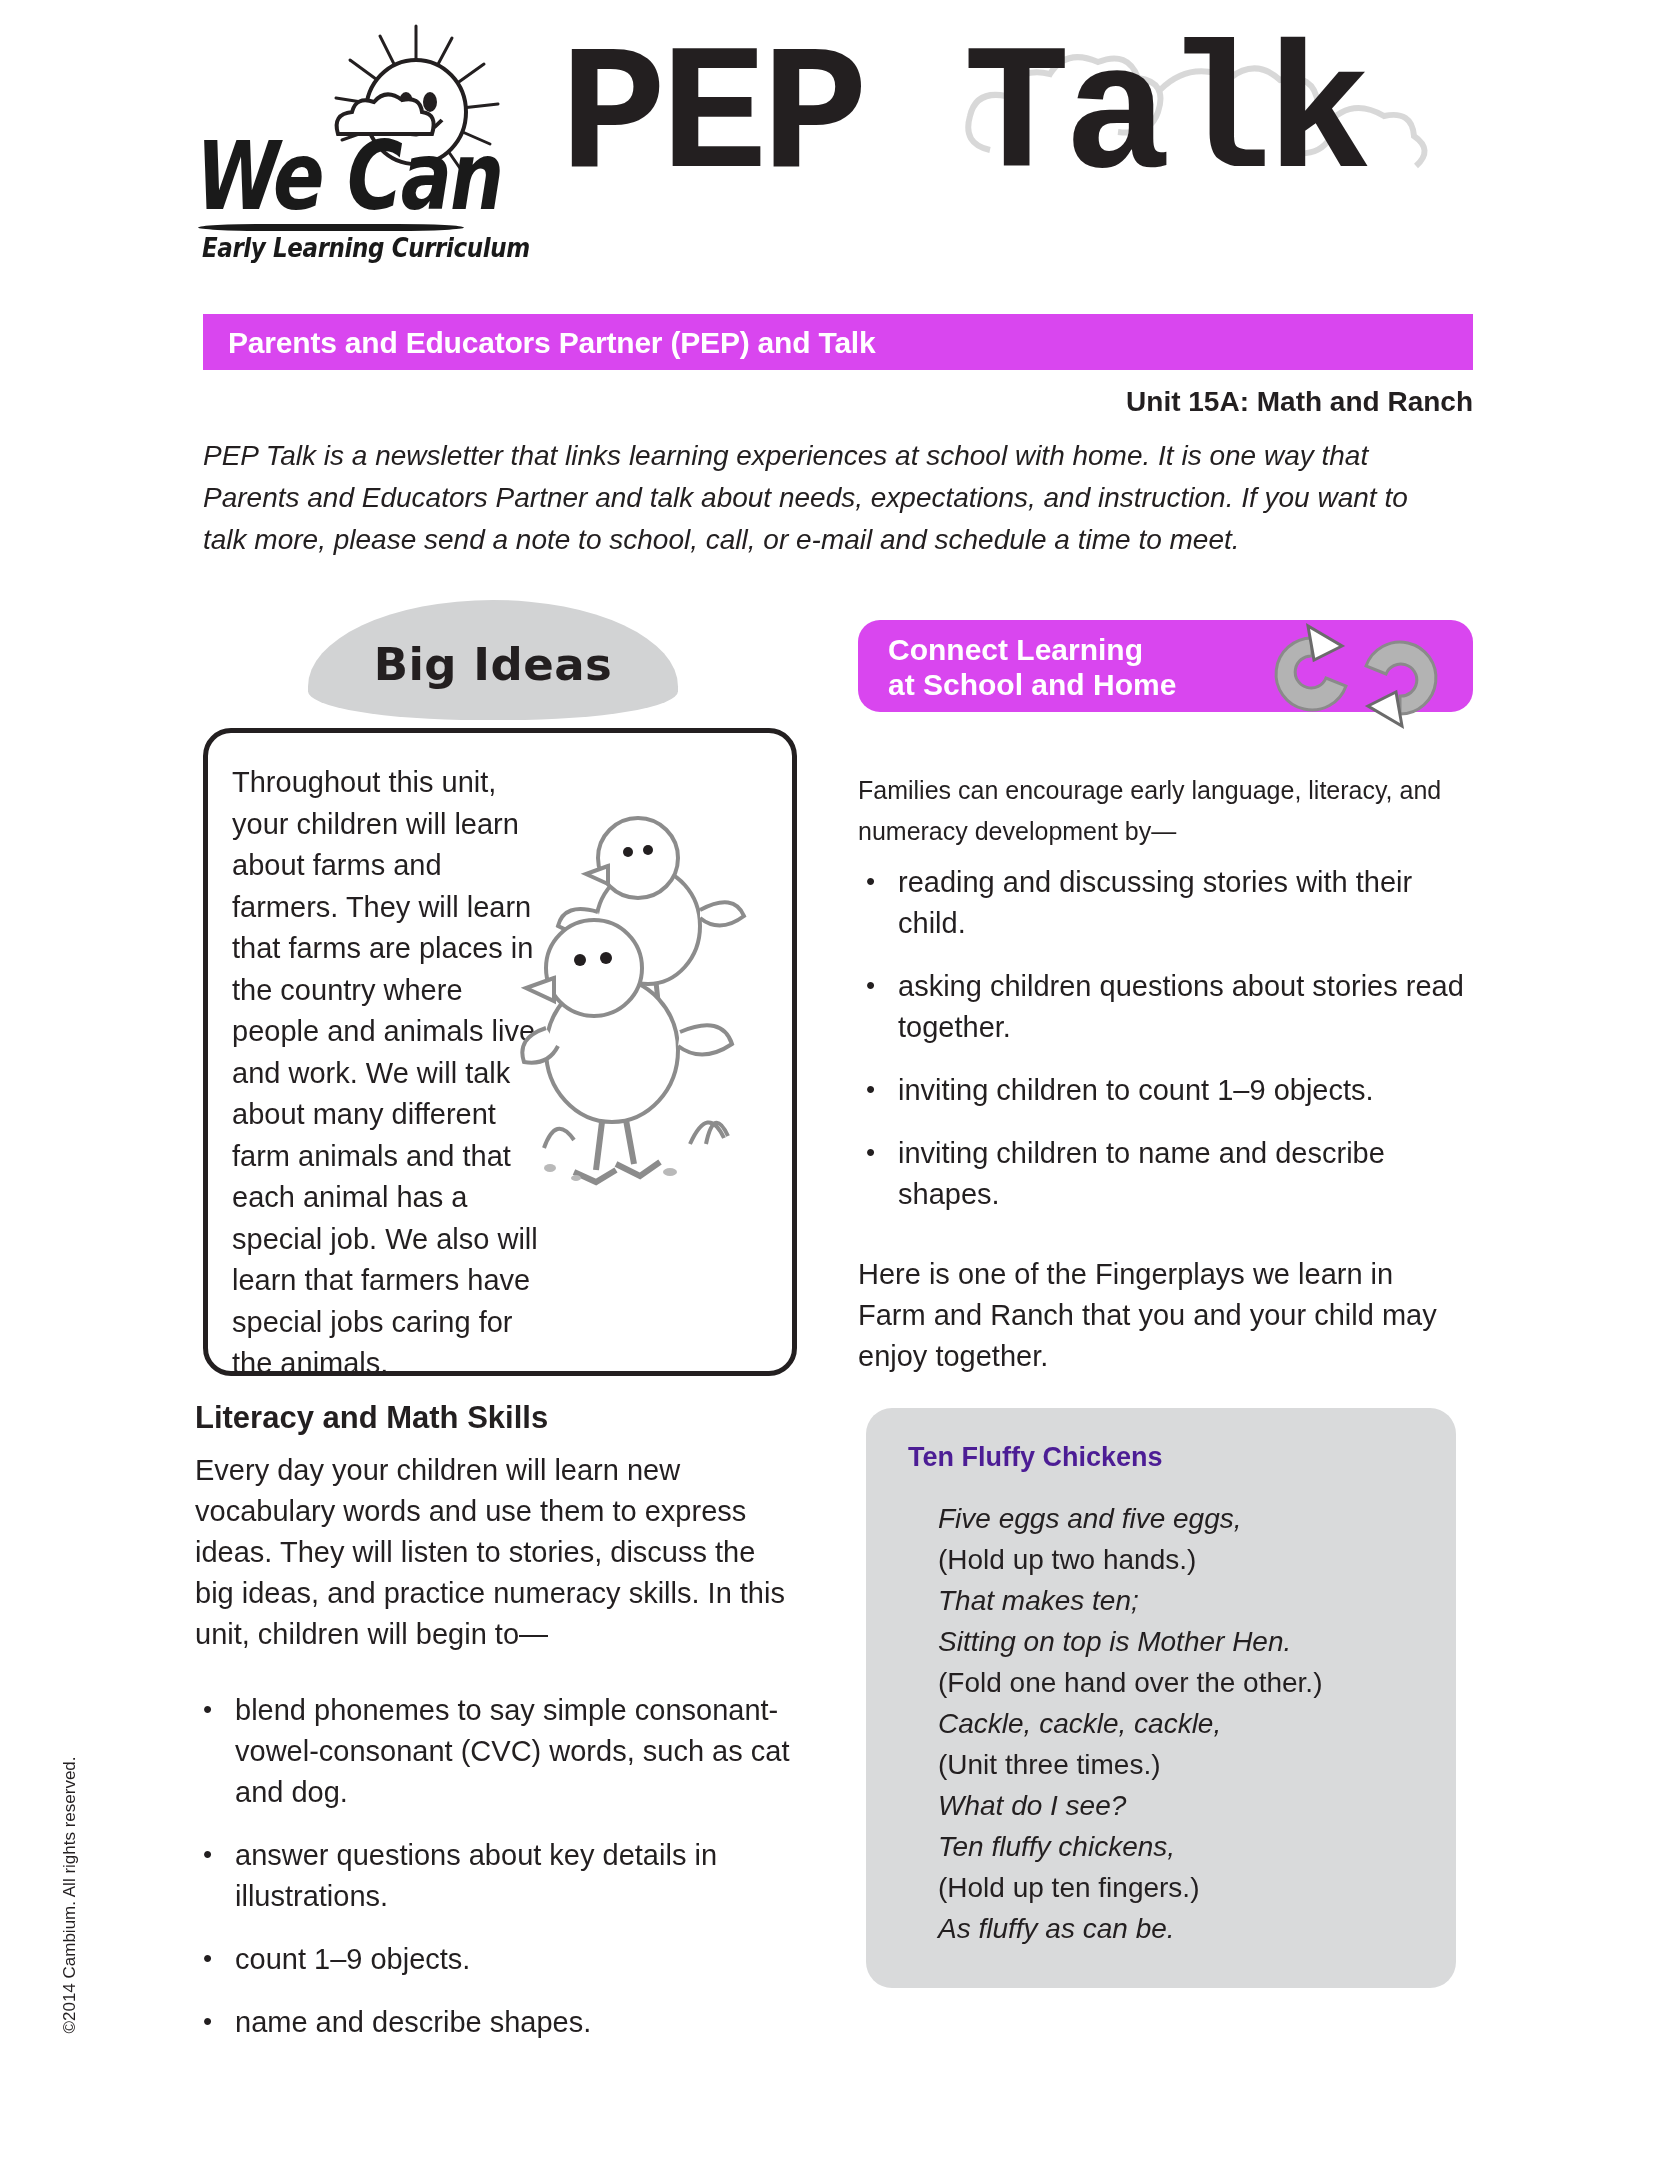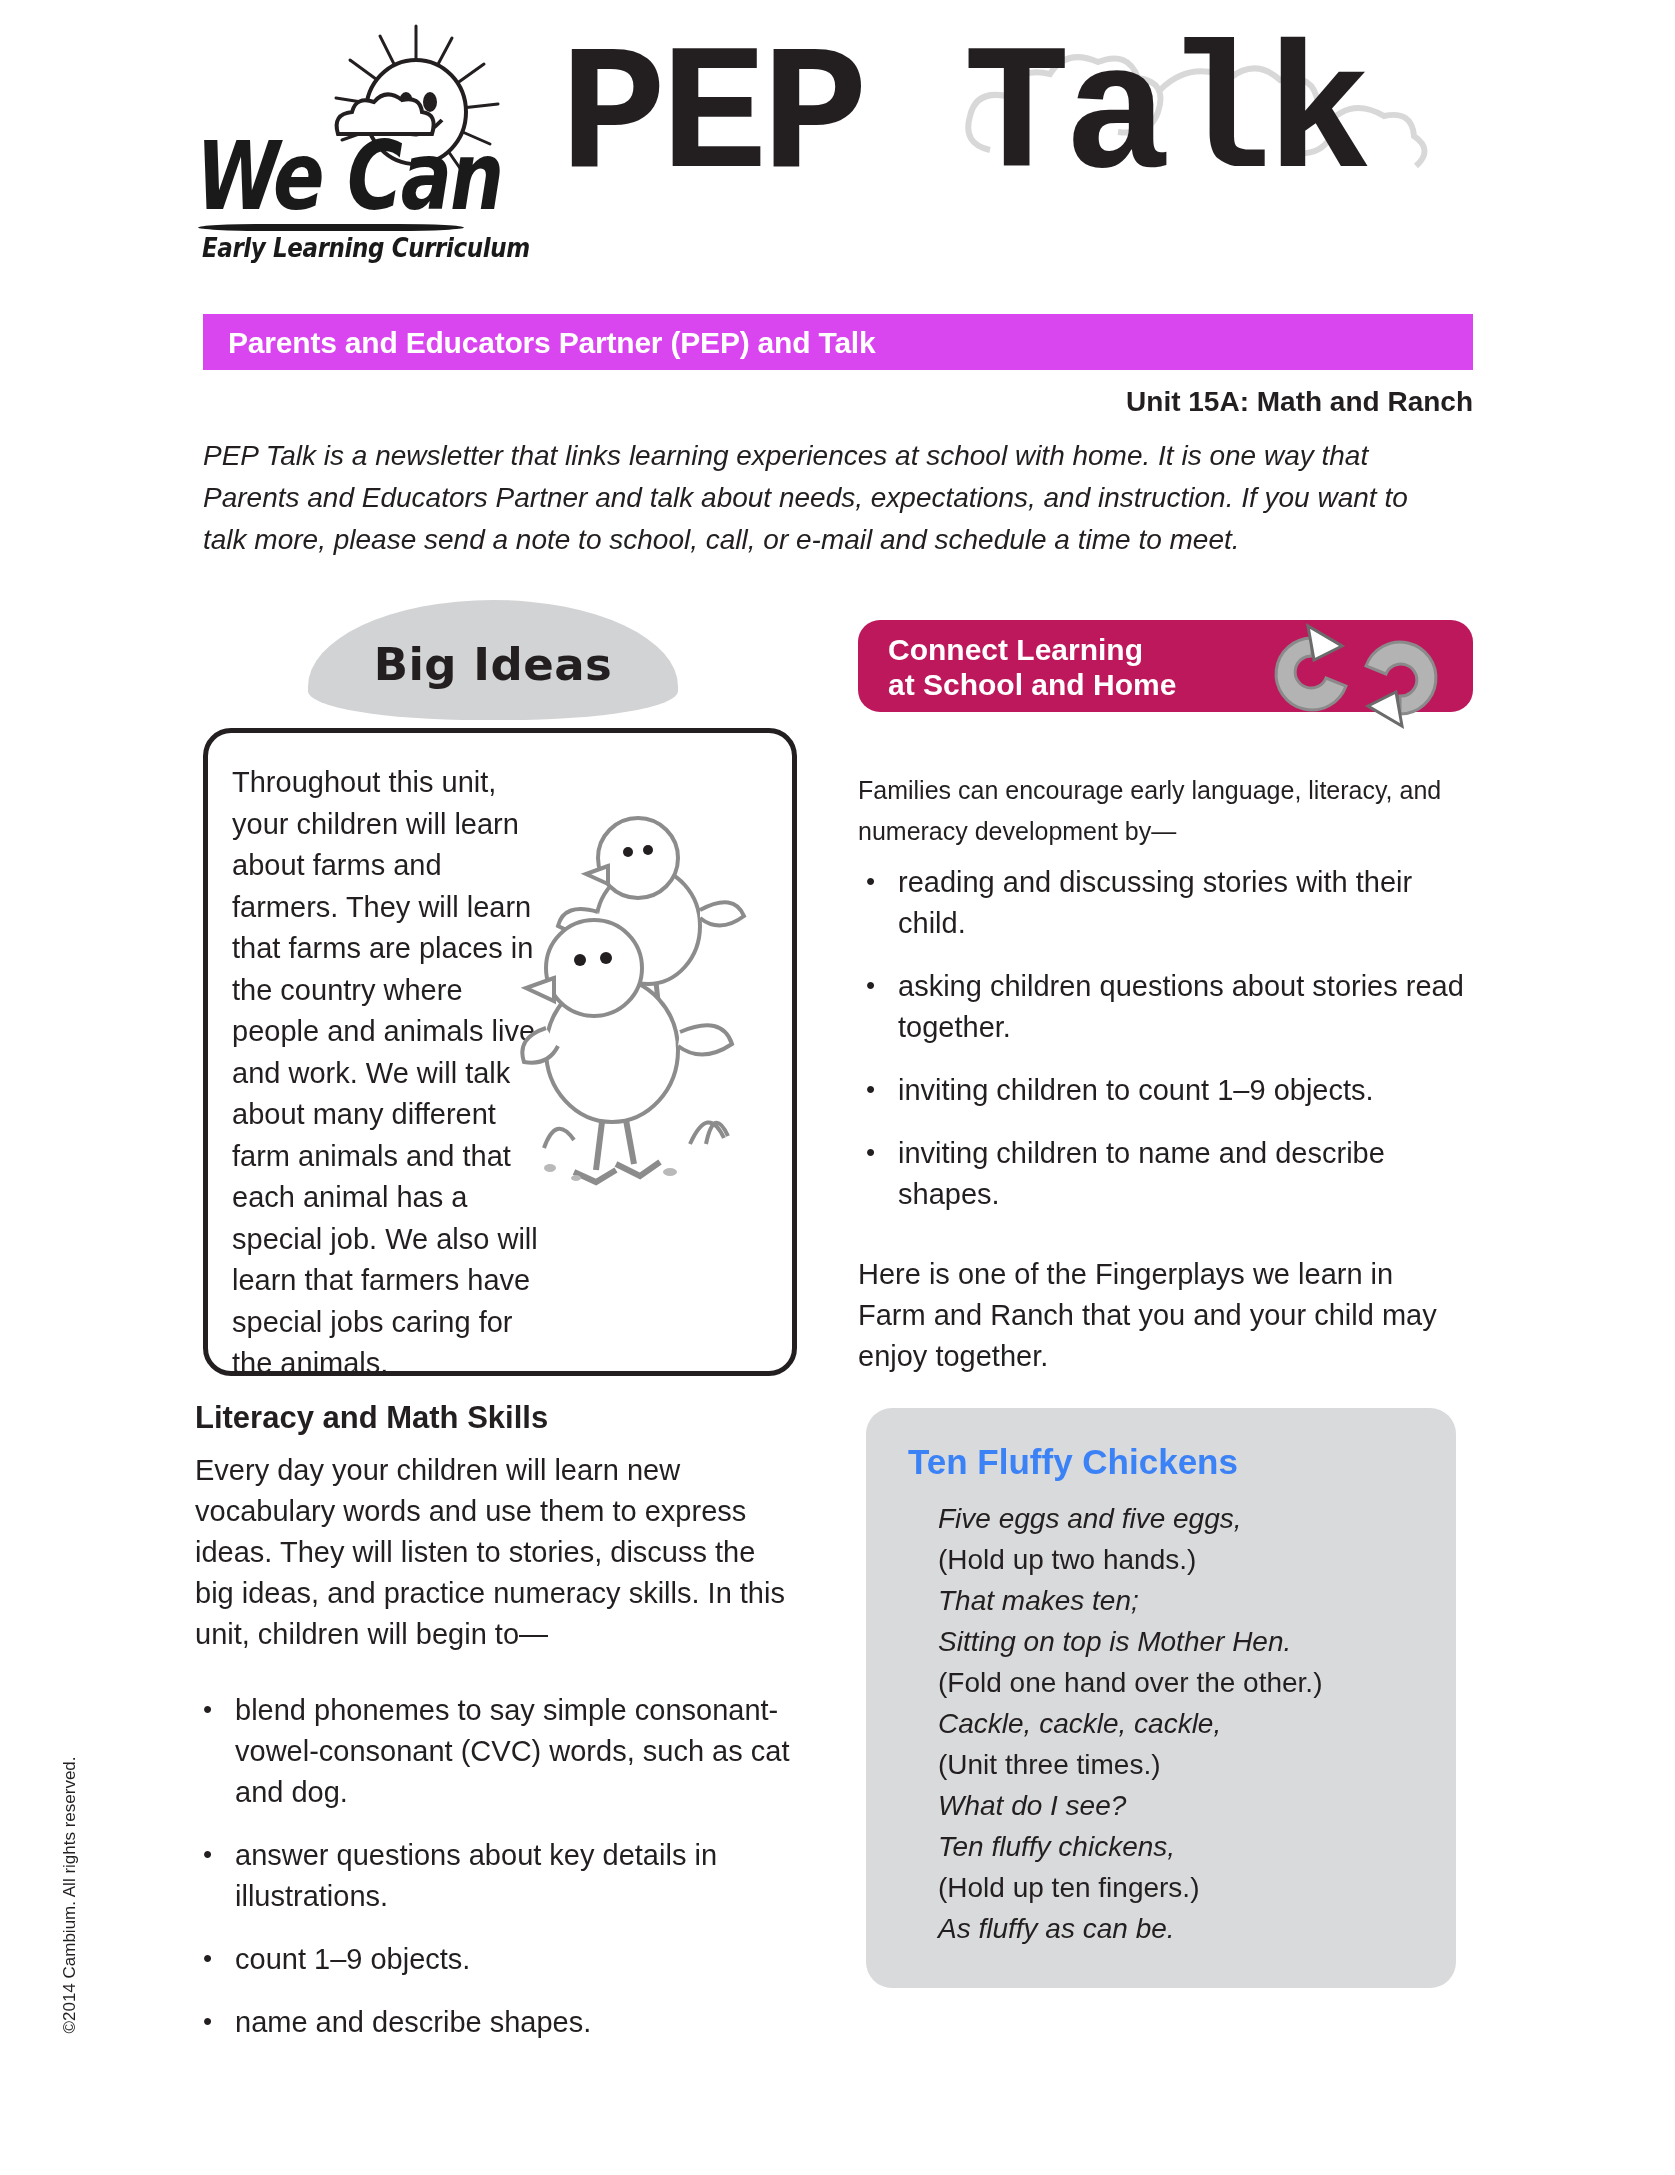--- a/index.html
+++ b/index.html
@@ -146,21 +146,21 @@
     line-height: 41.5px;
     color: #231f20;
   }
   .chicks { position: absolute; left: 520px; top: 800px; }
 
   
   .connect-banner {
     position: absolute;
     left: 858px; top: 620px;
     width: 615px; height: 92px;
-    background: #be185d;
+    background: #d946ef;
     border-radius: 22px;
   }
   .connect-banner .ctext {
     position: absolute;
     left: 30px; top: 12px;
     color: #ffffff;
     font-size: 30px;
     font-weight: bold;
     line-height: 35px;
   }
@@ -209,23 +209,23 @@
   .poem-card {
     position: absolute;
     left: 866px; top: 1408px;
     width: 590px; height: 580px;
     background: #d9dadb;
     border-radius: 26px;
   }
   .poem-title {
     position: absolute;
     left: 908px; top: 1442px;
-    font-size: 35px;
-    font-weight: bold;
-    color: #3b82f6;
+    font-size: 27px;
+    font-weight: bold;
+    color: #4c1d95;
   }
   .poem-lines {
     position: absolute;
     left: 938px; top: 1498px;
     width: 510px;
     font-size: 28px;
     line-height: 41px;
     color: #231f20;
   }
   .poem-lines .verse { font-style: italic; }

